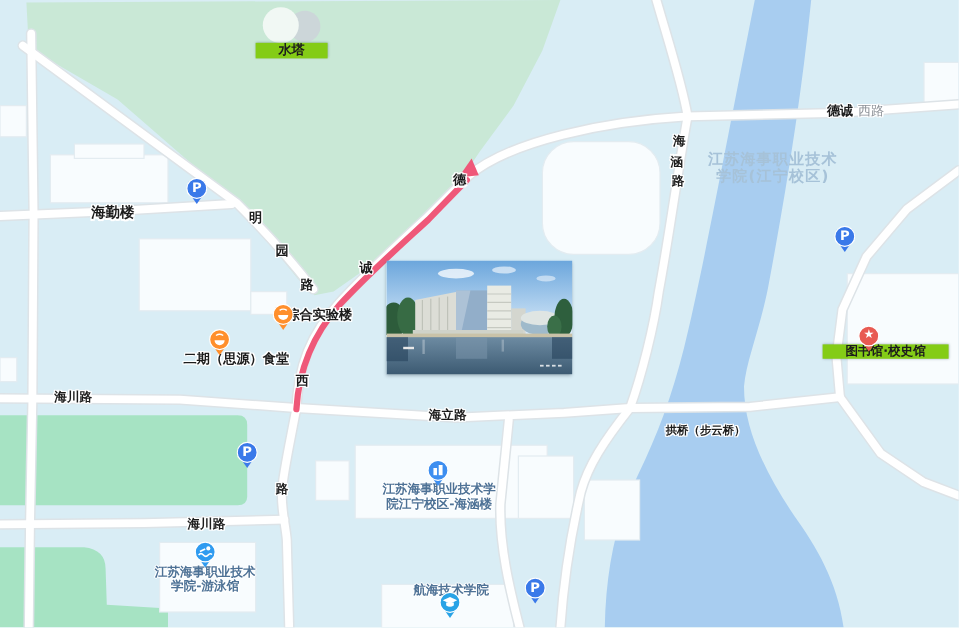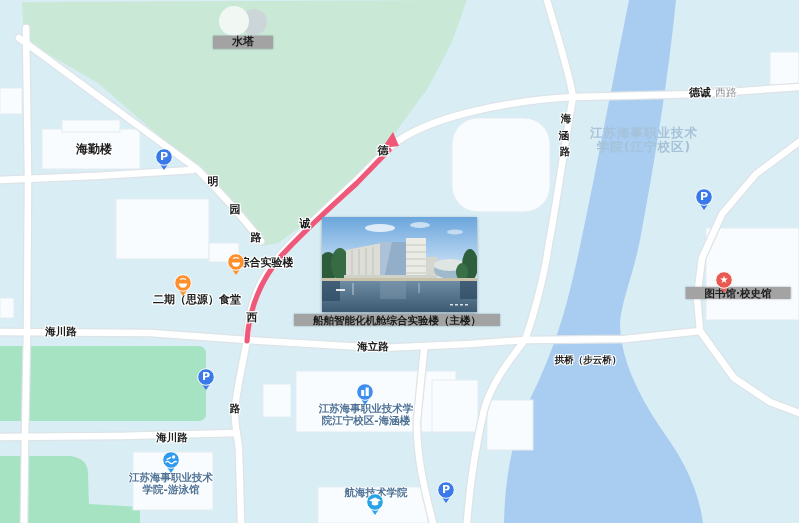--- a/index.html
+++ b/index.html
@@ -10,24 +10,24 @@
     background:#d9edf5;
   }
   .map svg.base{position:absolute;left:0;top:0;}
   .lbl{
     position:absolute;transform:translate(-50%,-50%);
     font-weight:bold;color:#1c1c1c;white-space:nowrap;line-height:1.15;
     text-shadow:-1px 0 #fff,1px 0 #fff,0 -1px #fff,0 1px #fff,
                 -1px -1px #fff,1px 1px #fff,1px -1px #fff,-1px 1px #fff;
   }
   .bgbox{
-    background:#a3a3a3;padding:0 19px;text-shadow:none;
+    background:#84cc16;padding:0 19px;text-shadow:none;
     box-shadow:0 0 2px rgba(40,60,80,.35);
   }
-  .sz12{font-size:12px;} .sz11{font-size:11px;} .sz10{font-size:10.5px;} .sz9{font-size:9.5px;}
+  .sz12{font-size:12px;margin-top:28px;} .sz11{font-size:11px;} .sz10{font-size:10.5px;} .sz9{font-size:9.5px;}
   .gray{color:#8d9298;font-weight:normal;}
   .poi-blue{
     color:#4e7296;font-weight:bold;font-size:10.5px;text-align:center;
     text-shadow:-1px 0 #fff,1px 0 #fff,0 -1px #fff,0 1px #fff;
   }
   .watermark{
     color:#a6c2d8;font-size:12.5px;font-weight:bold;letter-spacing:1px;
     text-shadow:none;text-align:center;
   }
   .multiline{text-align:center;}
@@ -202,21 +202,20 @@
 
 
   <div class="lbl watermark" style="left:644px;top:140px;font-weight:bold">
     <div>江苏海事职业技术</div>
     <div>学院(江宁校区)</div>
   </div>
 
   <div class="lbl sz11" style="left:266px;top:263px">综合实验楼</div>
   <div class="lbl sz11" style="left:197px;top:300px">二期（思源）食堂</div>
 
-  <div class="lbl bgbox sz10" style="left:397px;top:320px">船舶智能化机舱综合实验楼（主楼）</div>
 
   <div class="lbl bgbox sz10" style="left:738px;top:293px">图书馆·校史馆</div>
 
   <div class="lbl sz10" style="left:61px;top:331px">海川路</div>
   <div class="lbl sz10" style="left:373px;top:346px">海立路</div>
   <div class="lbl sz9" style="left:588px;top:360px">拱桥（步云桥）</div>
   <div class="lbl sz10" style="left:235px;top:408px">路</div>
   <div class="lbl sz10" style="left:172px;top:437px">海川路</div>
 
   <div class="lbl poi-blue" style="left:366px;top:414px;font-weight:bold">

